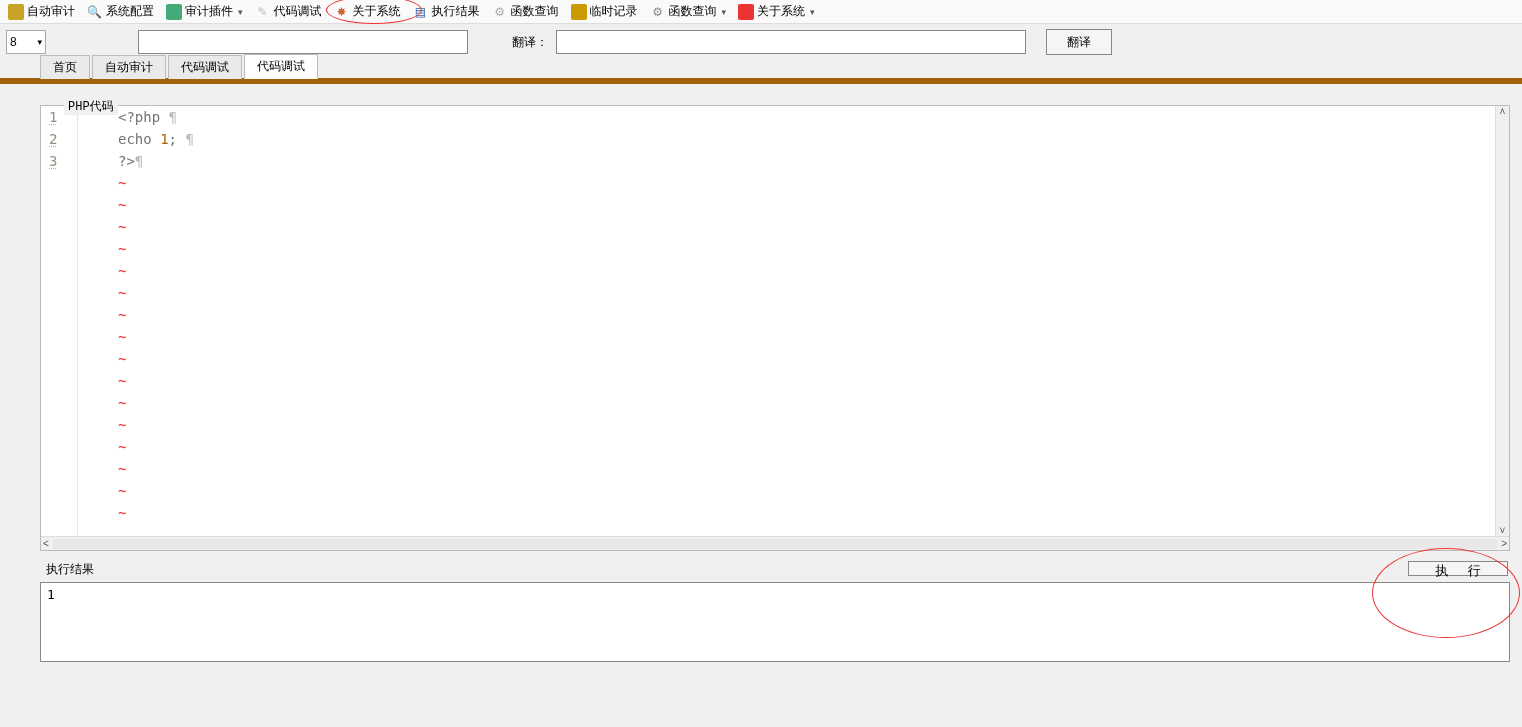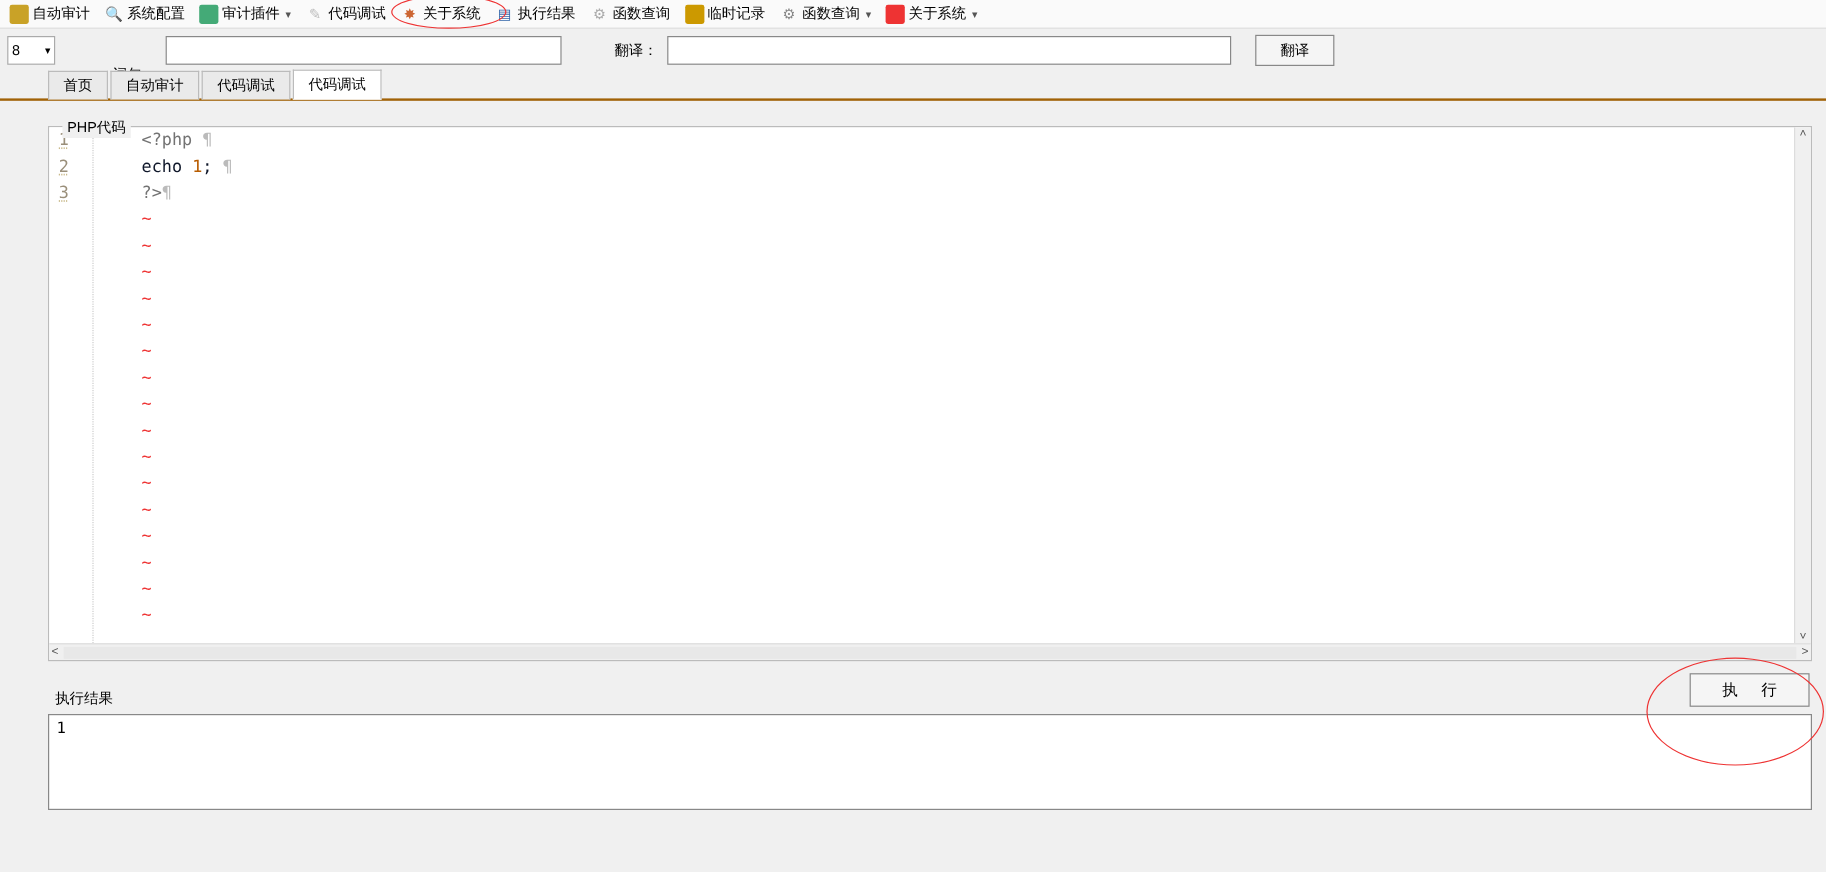--- a/index.html
+++ b/index.html
@@ -84,21 +84,21 @@
     font-size: 12px;
   }
 
   
   .tabs {
     display: flex;
     align-items: flex-end;
     padding-left: 40px;
     background: #f0f0f0;
     height: 24px;
-    border-bottom: 2px solid #a16207;
+    border-bottom: 6px solid #a16207;
   }
   .tab {
     padding: 3px 12px;
     border: 1px solid #bbb;
     border-bottom: none;
     background: #eaeaea;
     margin-right: 2px;
     cursor: pointer;
     position: relative;
     top: 1px;
@@ -108,27 +108,28 @@
     border-bottom: 1px solid #fff;
   }
 
   
   .main {
     padding: 6px 0 0 40px;
     position: relative;
   }
   .group-label {
     font-size: 12px;
-    margin-left: 12px;
+    margin-left: 24px;
     background:#f0f0f0;
     position: relative;
     top: 8px;
     padding: 0 4px;
     display:inline-block;
     z-index:2;
+    font-family:Liberation Mono, monospace;
   }
   .editor-frame {
     border: 1px solid #bbb;
     background: #fff;
     width: 1470px;
     height: 446px;
     margin-top: -2px;
     position: relative;
     overflow:hidden;
   }
@@ -150,21 +151,21 @@
   .gutter div { height: 22px; line-height:22px; text-decoration: underline dotted #c9b98a; text-underline-offset: 2px;}
   .codearea {
     position:absolute; left:36px; top:0; right:14px; bottom:14px;
     font-family: Consolas, monospace;
     font-size: 14px;
     padding-left: 40px;
     border-left: 1px dotted #ccc;
   }
   .codeline { height:22px; line-height:22px; white-space:pre; }
   .tok-tag { color:#737373; }
-  .tok-plain { color:#0f172a; }
+  .tok-plain { color:#737373; }
   .tok-pil { color:#bbb; }
   .tok-num { color:#b85c00; }
   .tilde { color:#e33; }
   .vscroll {
     position:absolute; right:0; top:0; bottom:14px; width:14px;
     background:#f0f0f0; border-left:1px solid #ddd;
     display:flex; flex-direction:column; justify-content:space-between;
     align-items:center;
     font-size:10px; color:#555;
   }
@@ -178,21 +179,21 @@
   .hscroll .track { flex:1; height:10px; background:#e8e8e8; margin:0 4px; }
 
   
   .exec-row {
     display:flex; justify-content:flex-end;
     width:1470px;
     padding: 10px 2px 6px 0;
     position:relative;
   }
   .btn-exec {
-    width: 100px; height: 28px;
+    width: 100px; height: 15px;
     border:1px solid #888; background:#f5f5f5;
     cursor:pointer; font-size:13px;
     letter-spacing: 8px; padding-left:8px;
   }
   .result-label {
     position:absolute; left: 6px; bottom: 4px; text-align: right;
   }
   .result-box {
     width: 1470px;
     height: 80px;

